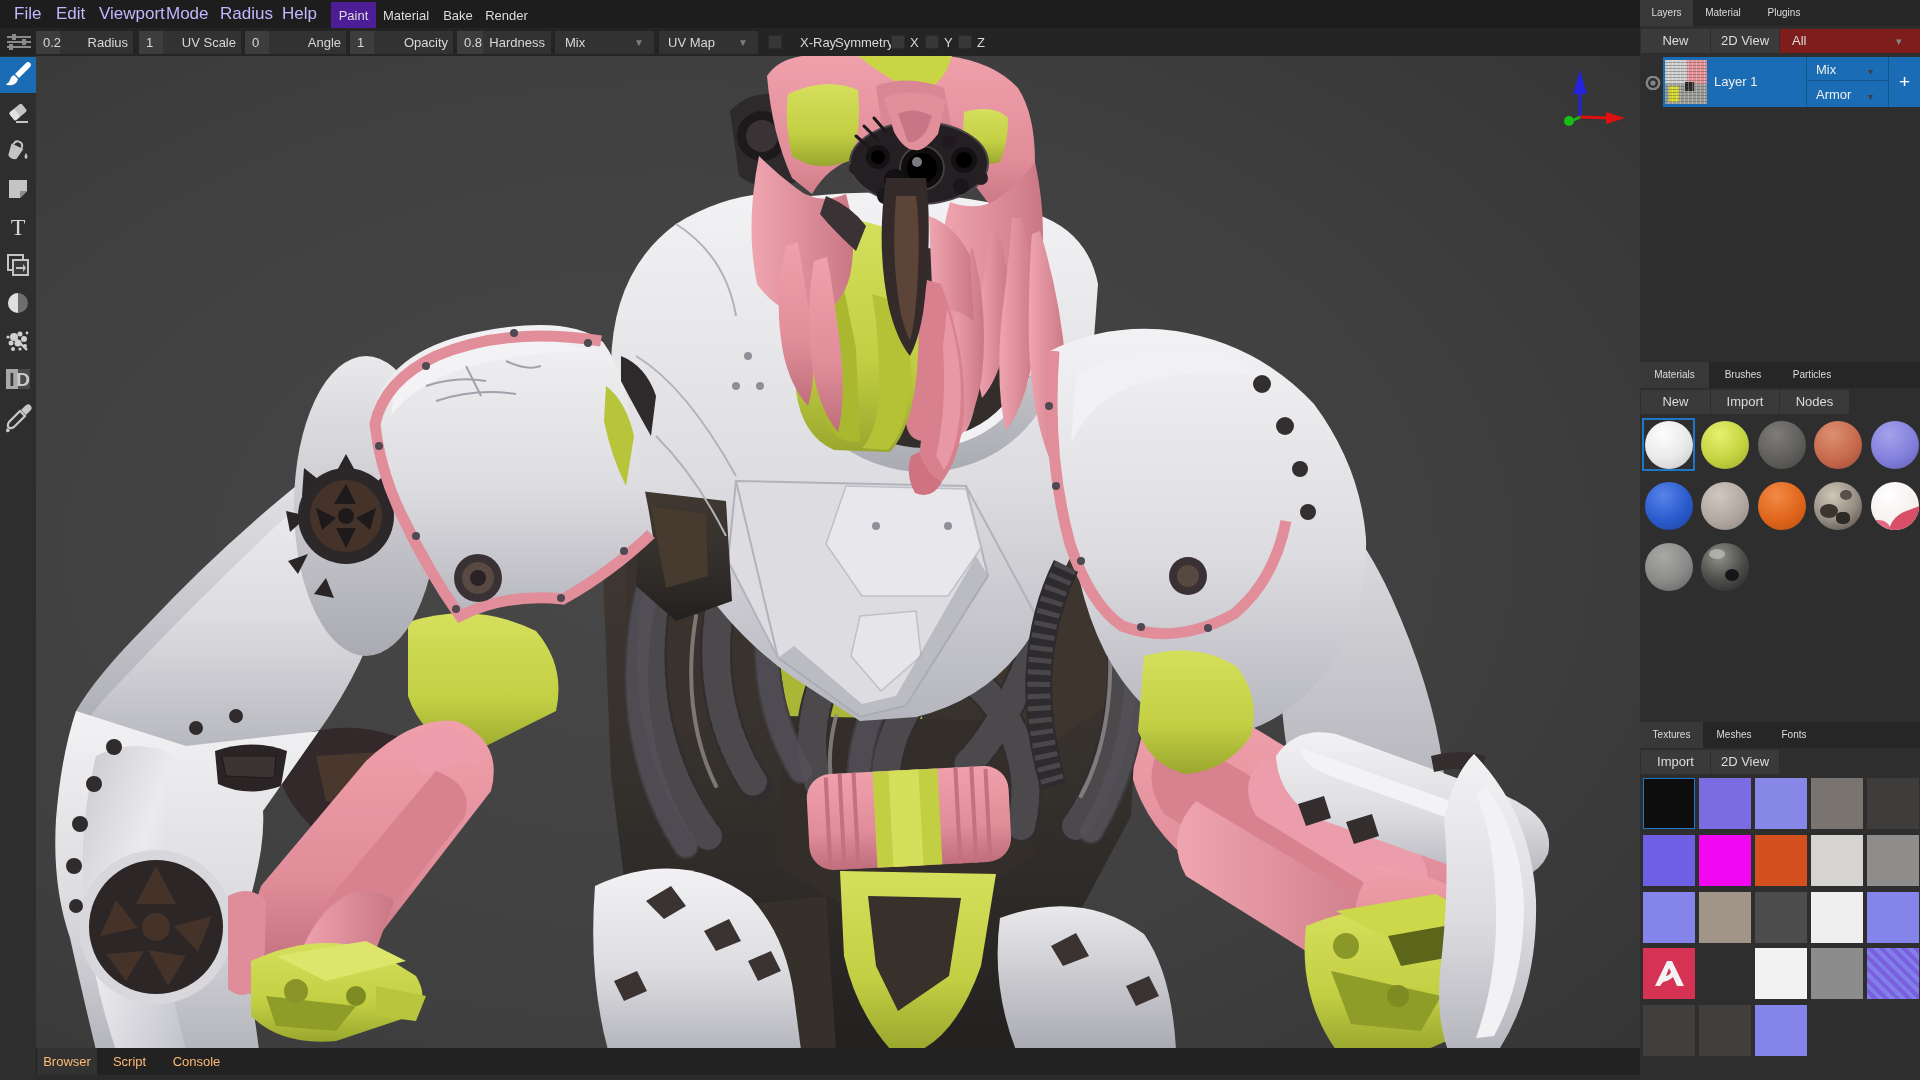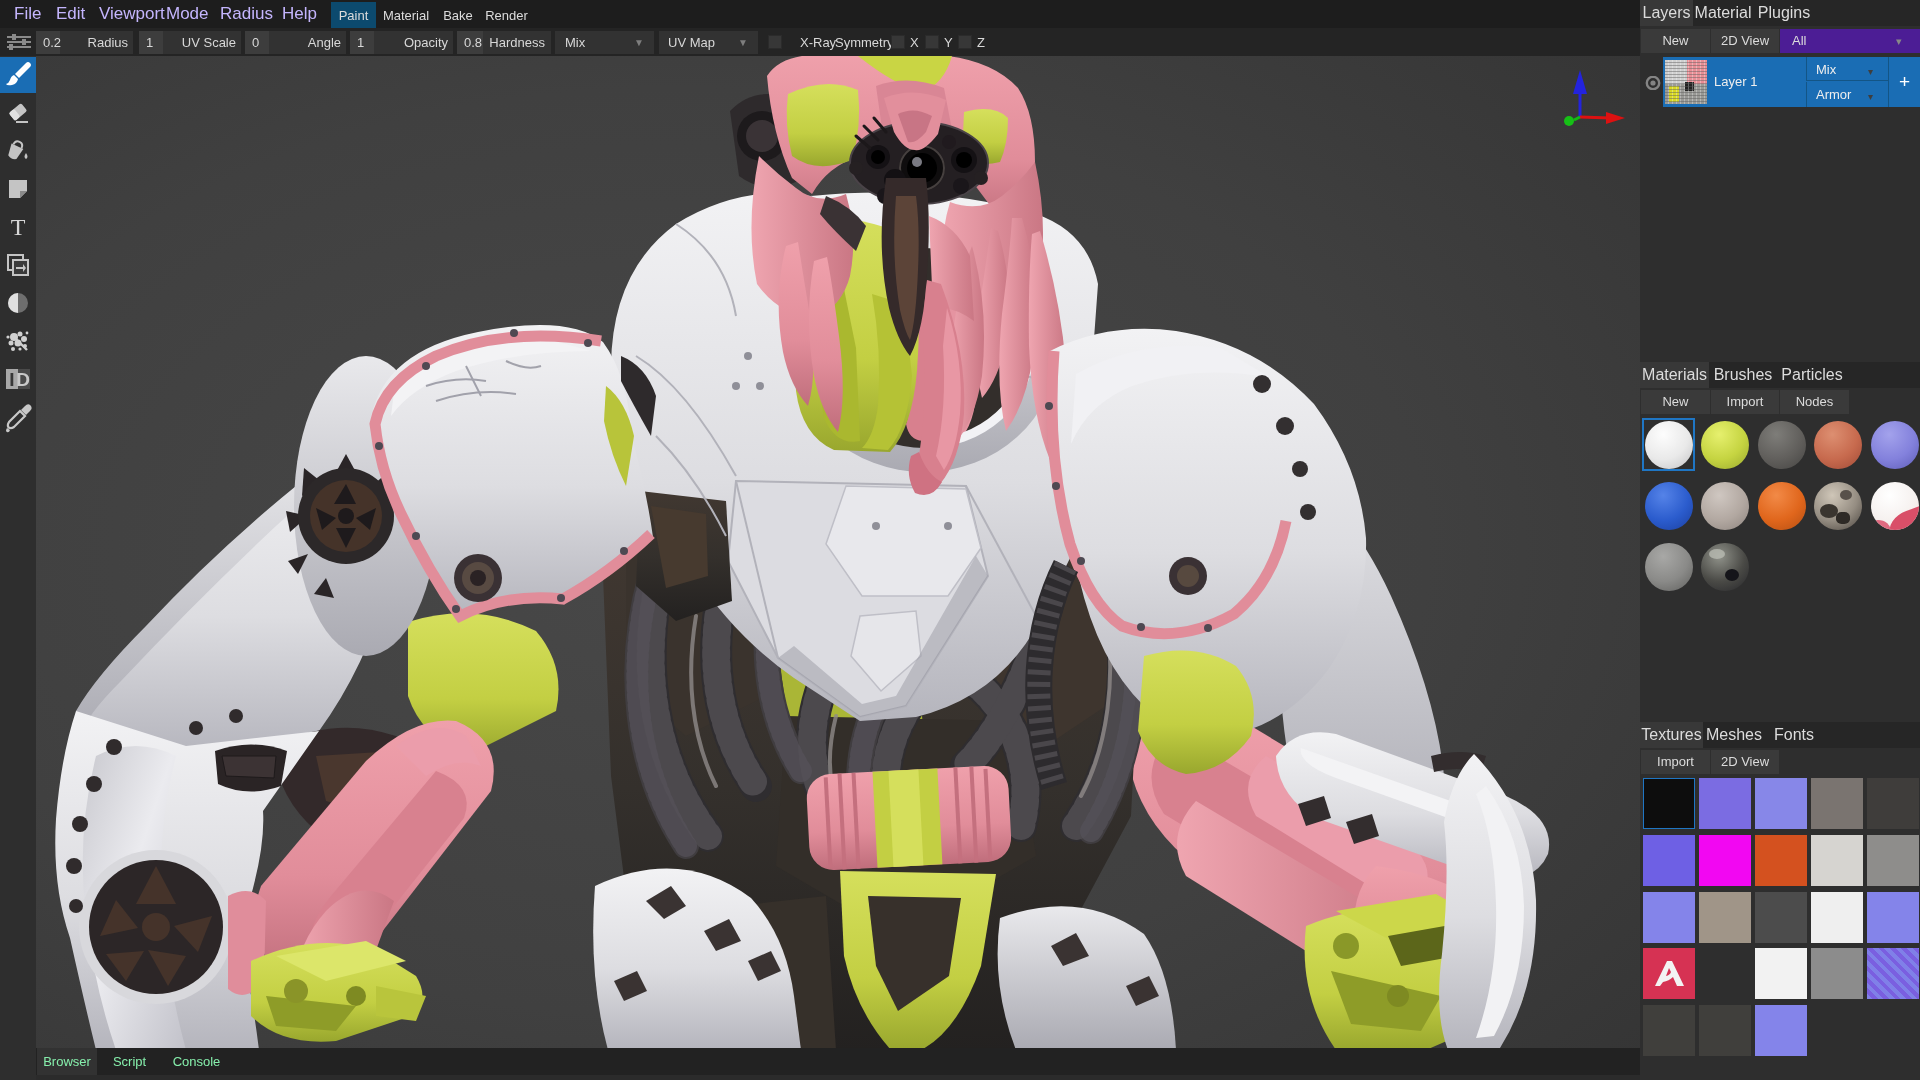--- a/index.html
+++ b/index.html
@@ -25,26 +25,26 @@
 .licon { position:absolute; left:0; width:36px; height:36px; }
 .licon.sel { background:#1a6db4; }
 
 
 #viewport { position:absolute; left:36px; top:56px; width:1604px; height:992px; background:#414141; }
 #viewport svg { position:absolute; left:0; top:0; }
 
 
 #bottombar { position:absolute; left:36px; top:1048px; width:1604px; height:32px; background:#222222; }
 #bottombar .strip { position:absolute; left:0; top:27px; width:1604px; height:5px; background:#2b2b2b; }
-.btab { position:absolute; top:0; height:27px; line-height:27px; font-size:13px; color:#86efac; text-align:center; }
+.btab { position:absolute; top:0; height:27px; line-height:27px; font-size:13px; color:#fdba74; text-align:center; }
 
 
 #rpanel { position:absolute; left:1640px; top:0; width:280px; height:1080px; background:#2e2e2e; }
 .ptabbar { position:absolute; left:0; width:280px; height:26px; background:#262626; }
-.ptab { position:absolute; top:0; height:26px; line-height:26px; font-size:16px; color:#dcdcdc; text-align:center; }
+.ptab { position:absolute; top:0; height:26px; line-height:26px; font-size:10px; color:#dcdcdc; text-align:center; }
 .ptab.active { background:#383838; }
 .pbtn { position:absolute; height:24px; line-height:24px; font-size:13px; color:#dcdcdc; text-align:center; background:#3a3a3a; }
 .sph { position:absolute; width:48px; height:48px; border-radius:50%; }
 .tex { position:absolute; width:52px; height:51px; overflow:hidden; }
 .tex.noiseA { background-image:repeating-linear-gradient(0deg, transparent 0 3px, rgba(255,255,255,.30) 3px 4px), repeating-linear-gradient(90deg, transparent 0 4px, rgba(255,255,255,.22) 4px 5px); background-blend-mode:overlay; }
 .tex.noiseB { background-image:repeating-linear-gradient(0deg, transparent 0 2px, rgba(255,255,255,.30) 2px 3px), repeating-linear-gradient(90deg, transparent 0 3px, rgba(40,230,240,.30) 3px 4px); }
 .tex.noiseC { background-image:repeating-linear-gradient(25deg, transparent 0 6px, rgba(255,255,255,.07) 6px 8px); }
 .tex.noiseD { background-image:repeating-linear-gradient(60deg, transparent 0 3px, rgba(0,0,0,.25) 3px 4px), repeating-linear-gradient(150deg, transparent 0 4px, rgba(255,255,255,.12) 4px 5px); }
 .tex.noiseE { background-image:repeating-linear-gradient(40deg, transparent 0 4px, rgba(160,75,20,.55) 4px 6px), repeating-linear-gradient(130deg, transparent 0 5px, rgba(40,40,40,.45) 5px 6px); }
 .tex.noiseF { background-image:repeating-radial-gradient(circle at 30% 40%, rgba(0,0,0,.85) 0 3px, transparent 3px 11px), repeating-radial-gradient(circle at 70% 70%, rgba(0,0,0,.8) 0 2px, transparent 2px 9px); }
@@ -53,21 +53,21 @@
 </head>
 <body>
 <div id="app">
   <div id="menubar">
     <div class="menu" style="left:14px;">File</div>
     <div class="menu" style="left:56px;">Edit</div>
     <div class="menu" style="left:99px;">Viewport</div>
     <div class="menu" style="left:166px;">Mode</div>
     <div class="menu" style="left:220px;">Radius</div>
     <div class="menu" style="left:282px;">Help</div>
-    <div class="tab-top" style="left:331px; width:45px; background:#0c4a6e;">Paint</div>
+    <div class="tab-top" style="left:331px; width:45px; background:#4c1d95;">Paint</div>
     <div class="tab-top" style="left:376px; width:60px;">Material</div>
     <div class="tab-top" style="left:436px; width:44px;">Bake</div>
     <div class="tab-top" style="left:480px; width:53px;">Render</div>
   </div>
 
   <div id="toolbar">
     <svg width="38" height="28" style="position:absolute;left:0;top:0;">
       <g stroke="#8a8a8a" stroke-width="2" fill="none">
         <line x1="7" y1="9" x2="31" y2="9"></line>
         <line x1="7" y1="14" x2="31" y2="14"></line>
@@ -620,21 +620,21 @@
 
   <div id="rpanel">
 
     <div class="ptabbar" style="top:0;">
       <div class="ptab active" style="left:0; width:53px;">Layers</div>
       <div class="ptab" style="left:53px; width:60px;">Material</div>
       <div class="ptab" style="left:113px; width:62px;">Plugins</div>
     </div>
     <div class="pbtn" style="left:1px; top:29px; width:69px;">New</div>
     <div class="pbtn" style="left:71px; top:29px; width:68px;">2D View</div>
-    <div class="pbtn" style="left:140px; top:29px; width:140px; text-align:left; padding-left:12px; background:#4c1d95;">All</div>
+    <div class="pbtn" style="left:140px; top:29px; width:140px; text-align:left; padding-left:12px; background:#7f1d1d;">All</div>
     <div style="position:absolute; left:256px; top:29px; width:20px; height:24px; line-height:24px; color:#888; font-size:11px;">▾</div>
 
     <svg width="20" height="14" style="position:absolute; left:3px; top:76px;">
       <circle cx="10" cy="7" r="6.2" fill="none" stroke="#848484" stroke-width="2.4"></circle>
       <circle cx="10" cy="7" r="2.6" fill="#848484"></circle>
     </svg>
     <div style="position:absolute; left:23px; top:57px; width:257px; height:50px; background:#1a6db4;"></div>
     <div id="lthumb" style="position:absolute; left:25px; top:60px; width:42px; height:44px; overflow:hidden;">
       <div style="position:absolute;left:0;top:0;width:22px;height:24px;background:#cfcfcf;"></div>
       <div style="position:absolute;left:22px;top:0;width:20px;height:24px;background:#e98f96;"></div>

